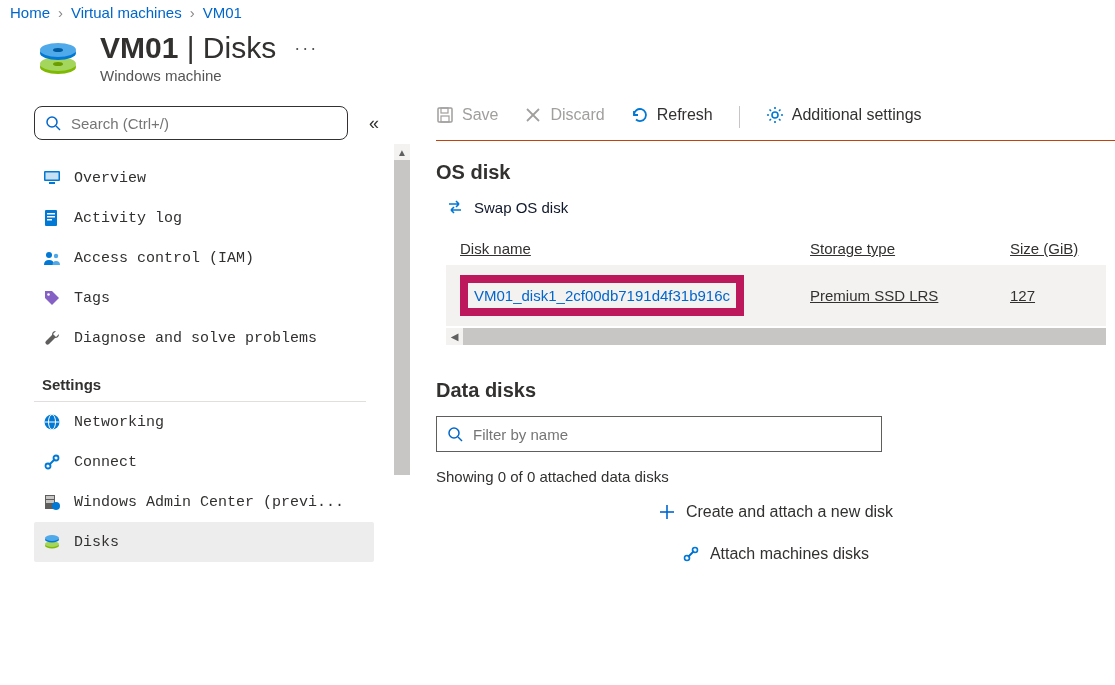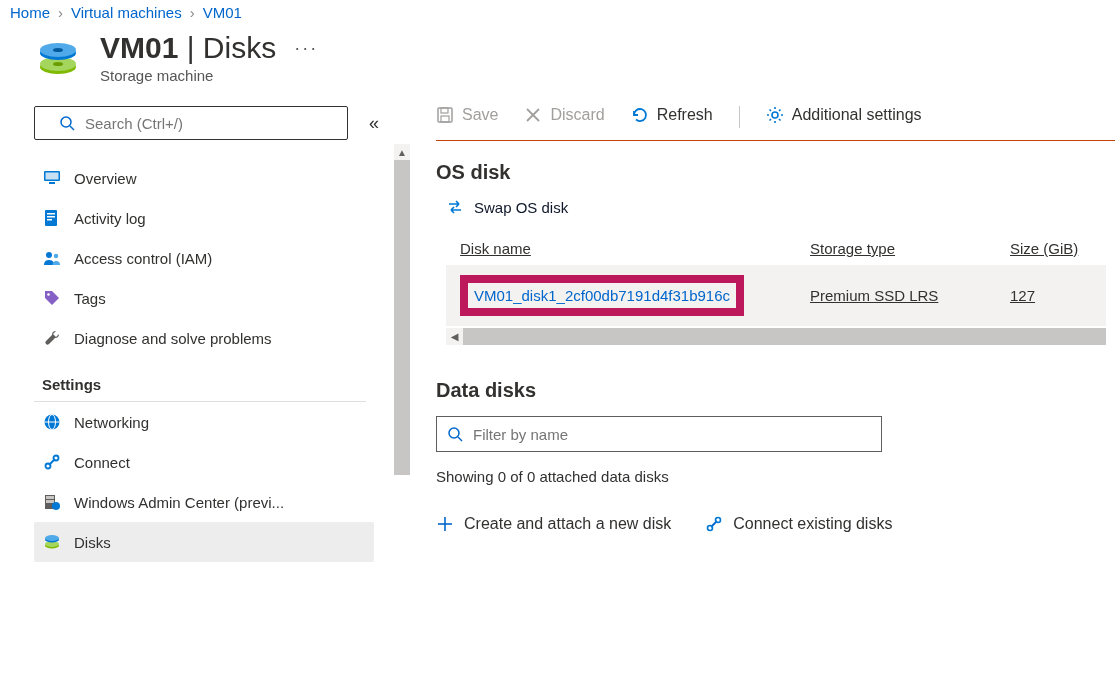--- a/index.html
+++ b/index.html
@@ -28,34 +28,34 @@
   .title-line { display:flex; align-items:baseline; gap:6px;}
   .title-line h1 { font-size: 30px; font-weight:600; margin:0; }
   .title-line .light { font-weight:400; color:#323130; }
   .subtitle { font-size:15px; color:#555; margin-top:2px; }
   .ellipsis-btn { font-size:18px; margin-left:12px; cursor:pointer; color:#555; align-self:center; letter-spacing:2px;}
 
   
   .left-col { width: 410px; padding: 0 0 0 34px; position:relative; }
   .search-row { display:flex; align-items:center; gap:14px; }
   .search-box {
-    display:flex; align-items:center; border:1px solid #323130; border-radius:2px;
-    width: 314px; height:34px; padding:0 24px; gap:8px;
+    display:flex; align-items:center; border:1px solid #323130; border-radius:8px;
+    width: 314px; height:34px; padding:0 10px; gap:8px;
   }
   .search-box input { border:none; outline:none; flex:1; font-size:15px; background:transparent; }
   .collapse-btn { width:24px; height:24px; display:flex; align-items:center; justify-content:center; cursor:pointer; font-size:18px; color:#323130;}
 
   .sb-scroll { position:absolute; right:-4px; top:38px; bottom:0; width:20px; background:#fff;}
   .sb-arrow { width:16px; height:16px; display:flex; align-items:center; justify-content:center; font-size:10px; color:#606060; background:#f3f2f1;}
   .sb-thumb { width:16px; height:315px; background:#c8c6c4; }
 
   .nav-list { margin-top:18px; width:340px; }
   .nav-item {
     display:flex; align-items:center; gap:12px; padding: 10px 8px;
-    font-size:15px; cursor:pointer; border-radius:2px;
+    font-size:15px; cursor:pointer; border-radius:2px;font-family:Liberation Mono, monospace;
   }
   .nav-item.active { background:#ededed; font-weight:400; }
   .nav-icon { width:20px; height:20px; display:flex; align-items:center; justify-content:center; flex-shrink:0;}
   .nav-label { flex:1; white-space:nowrap; overflow:hidden; text-overflow:ellipsis; }
 
   .section-title { font-size:15px; font-weight:600; padding: 18px 8px 8px 8px; border-bottom:1px solid #e1dfdd; width: 332px;}
 
   
   .right-col { flex:1; padding: 0 0 0 26px; }
   .toolbar { display:flex; align-items:flex-start; gap:26px; padding-bottom:12px; border-bottom:1px solid #c2410c; margin-right:0;}
@@ -77,21 +77,21 @@
   .hscroll .hs-arrow{ width:17px; height:17px; display:flex; align-items:center; justify-content:center; color:#606060; font-size:10px;}
   .hscroll .hs-thumb{ flex:1; height:17px; background:#c8c6c4;}
   
   .filter-box {
     display:flex; align-items:center; border:1px solid #605e5c; width:446px; height:36px;
     padding:0 10px; gap:8px; margin-top:4px;
   }
   .filter-box input { border:none; outline:none; flex:1; font-size:15px; background:transparent;}
   .status-text { font-size:15px; margin-top:16px; color:#323130;}
 
-  .action-row { display:flex; align-items:center; gap:34px; margin-top:30px; }
+  .action-row { display:flex; align-items:center; gap:24px; margin-top:18px;flex-direction:column; }
   .action-link { display:flex; align-items:center; gap:10px; color:#0066cc; font-size:16px; cursor:pointer; }
   .action-link.dark { color:#323130; }
   .action-link.dark svg path, .action-link.dark svg line { stroke:#0066cc; }
 
   svg .stroke-blue { stroke:#0066cc; fill:none; }
 </style>
 </head>
 <body>
 
 <div class="breadcrumb">
@@ -111,21 +111,21 @@
       <ellipse cx="24" cy="18" rx="18" ry="7" fill="#0078d4"></ellipse>
       <ellipse cx="24" cy="15" rx="18" ry="7" fill="#50a9e8"></ellipse>
       <ellipse cx="24" cy="15" rx="5" ry="2" fill="#005a9e"></ellipse>
     </svg>
   </div>
   <div class="title-block">
     <div class="title-line">
       <h1><span>VM01</span><span class="light"> | </span><span class="light">Disks</span></h1>
       <span class="ellipsis-btn">···</span>
     </div>
-    <div class="subtitle">Storage machine</div>
+    <div class="subtitle">Windows machine</div>
   </div>
 </div>
 
 <div class="main-wrap">
 
   <div class="left-col">
     <div class="search-row">
       <div class="search-box">
         <svg width="16" height="16" viewBox="0 0 16 16">
             <circle cx="7" cy="7" r="5" class="stroke-blue" stroke-width="1.5"></circle>
@@ -322,17 +322,17 @@
             <line x1="2" y1="9" x2="16" y2="9" stroke="#0078d4" stroke-width="1.6"></line>
           </svg>
         <span>Create and attach a new disk</span>
       </div>
       <div class="action-link dark">
         <svg width="18" height="18" viewBox="0 0 18 18">
             <path d="M6 12 L12 6" stroke="#0078d4" stroke-width="1.8" fill="none"></path>
             <circle cx="5" cy="13" r="2.5" fill="none" stroke="#0078d4" stroke-width="1.6"></circle>
             <circle cx="13" cy="5" r="2.5" fill="none" stroke="#0078d4" stroke-width="1.6"></circle>
           </svg>
-        <span>Connect existing disks</span>
+        <span>Attach machines disks</span>
       </div>
     </div>
   </div>
 </div>
 
 </body></html>

